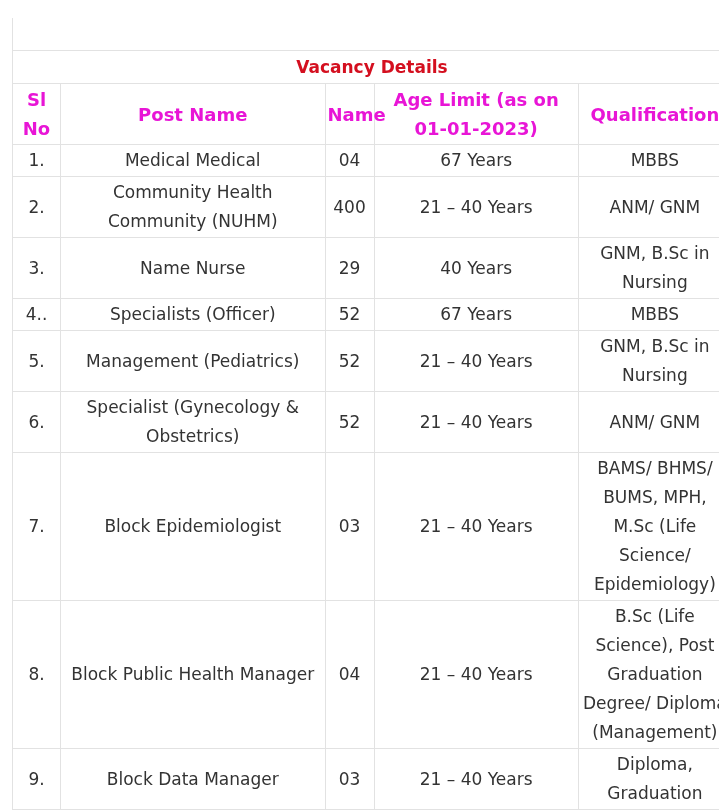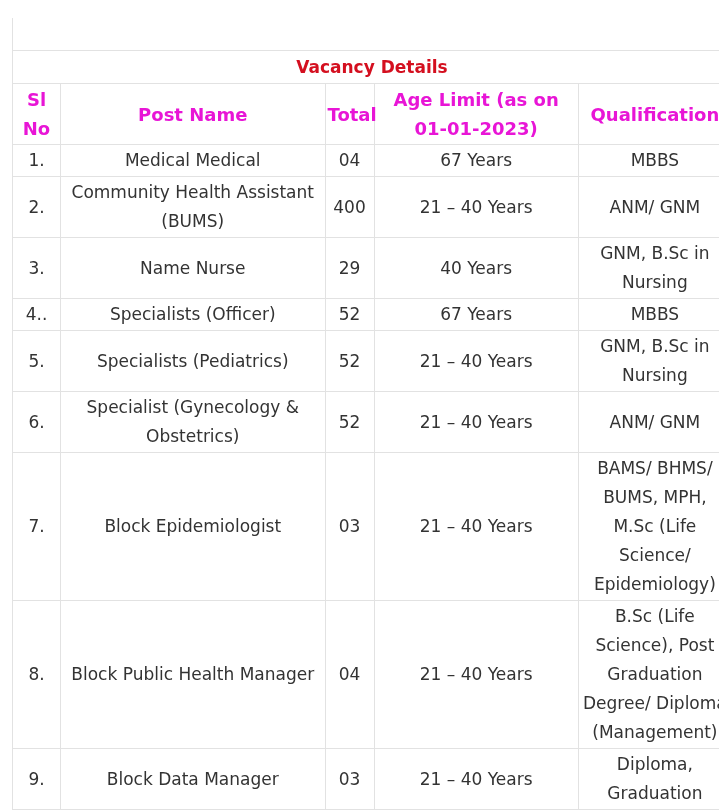--- a/index.html
+++ b/index.html
@@ -27,57 +27,57 @@
   <tbody>
       <tr class="top-row">
         <td colspan="5"></td>
       </tr>
   <tr>
         <td colspan="5" class="title">Vacancy Details</td>
       </tr>
   <tr>
     <th>Sl No</th>
     <th>Post Name</th>
-    <th>Total</th>
+    <th>Name</th>
     <th>Age Limit (as on 01-01-2023)</th>
     <th>Qualification</th>
   </tr>
   </tbody>
     <tbody id="rows">
       <tr>
         <td>1.</td>
         <td>Medical Medical</td>
         <td>04</td>
         <td>67 Years</td>
         <td>MBBS</td>
       </tr>
       <tr>
         <td>2.</td>
-        <td>Community Health Assistant (BUMS)</td>
+        <td>Community Health Community (NUHM)</td>
         <td>400</td>
         <td>21 – 40 Years</td>
         <td>ANM/ GNM</td>
       </tr>
       <tr>
         <td>3.</td>
         <td>Name Nurse</td>
         <td>29</td>
         <td>40 Years</td>
         <td>GNM, B.Sc in Nursing</td>
       </tr>
       <tr>
         <td>4..</td>
         <td>Specialists (Officer)</td>
         <td>52</td>
         <td>67 Years</td>
         <td>MBBS</td>
       </tr>
       <tr>
         <td>5.</td>
-        <td>Specialists (Pediatrics)</td>
+        <td>Management (Pediatrics)</td>
         <td>52</td>
         <td>21 – 40 Years</td>
         <td>GNM, B.Sc in Nursing</td>
       </tr>
       <tr>
         <td>6.</td>
         <td>Specialist (Gynecology &amp; Obstetrics)</td>
         <td>52</td>
         <td>21 – 40 Years</td>
         <td>ANM/ GNM</td>

